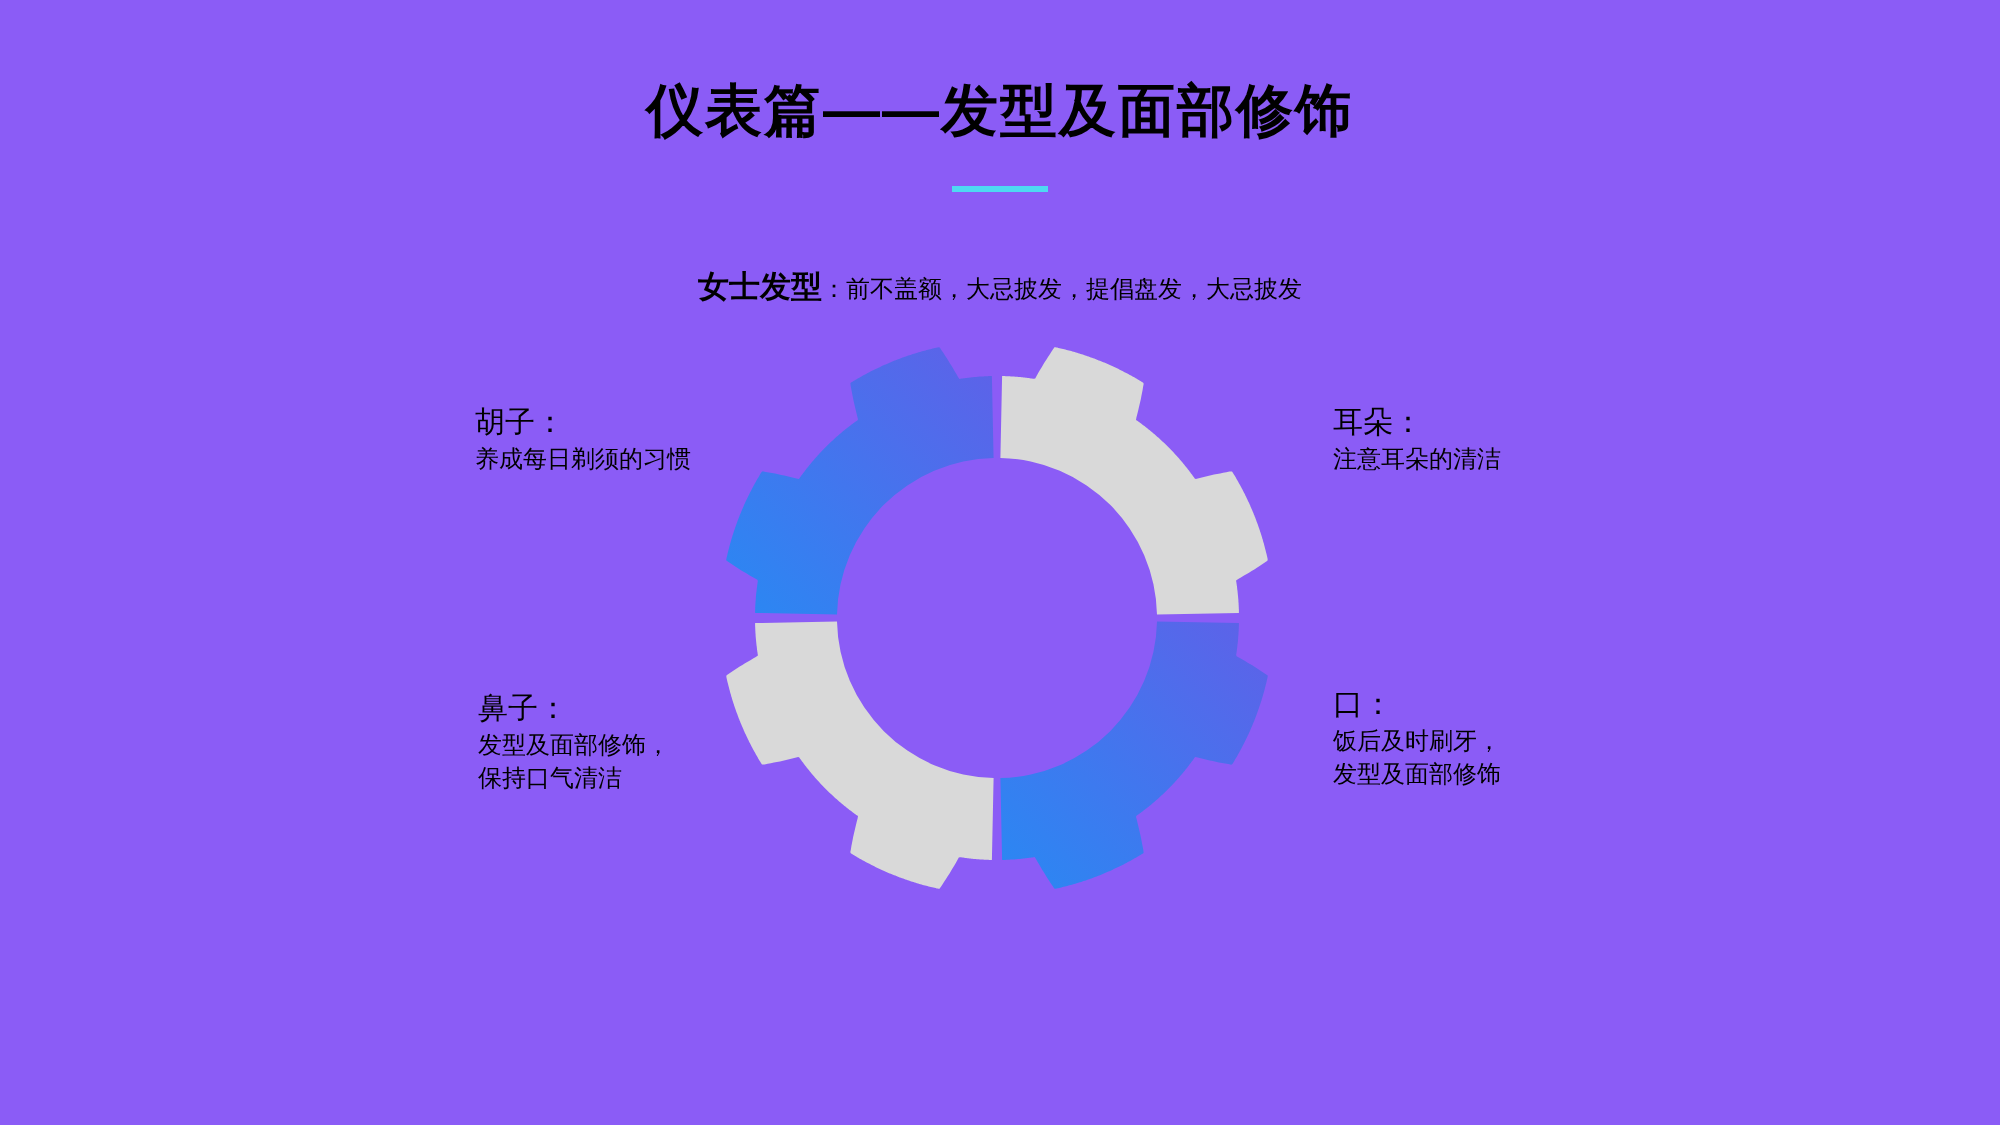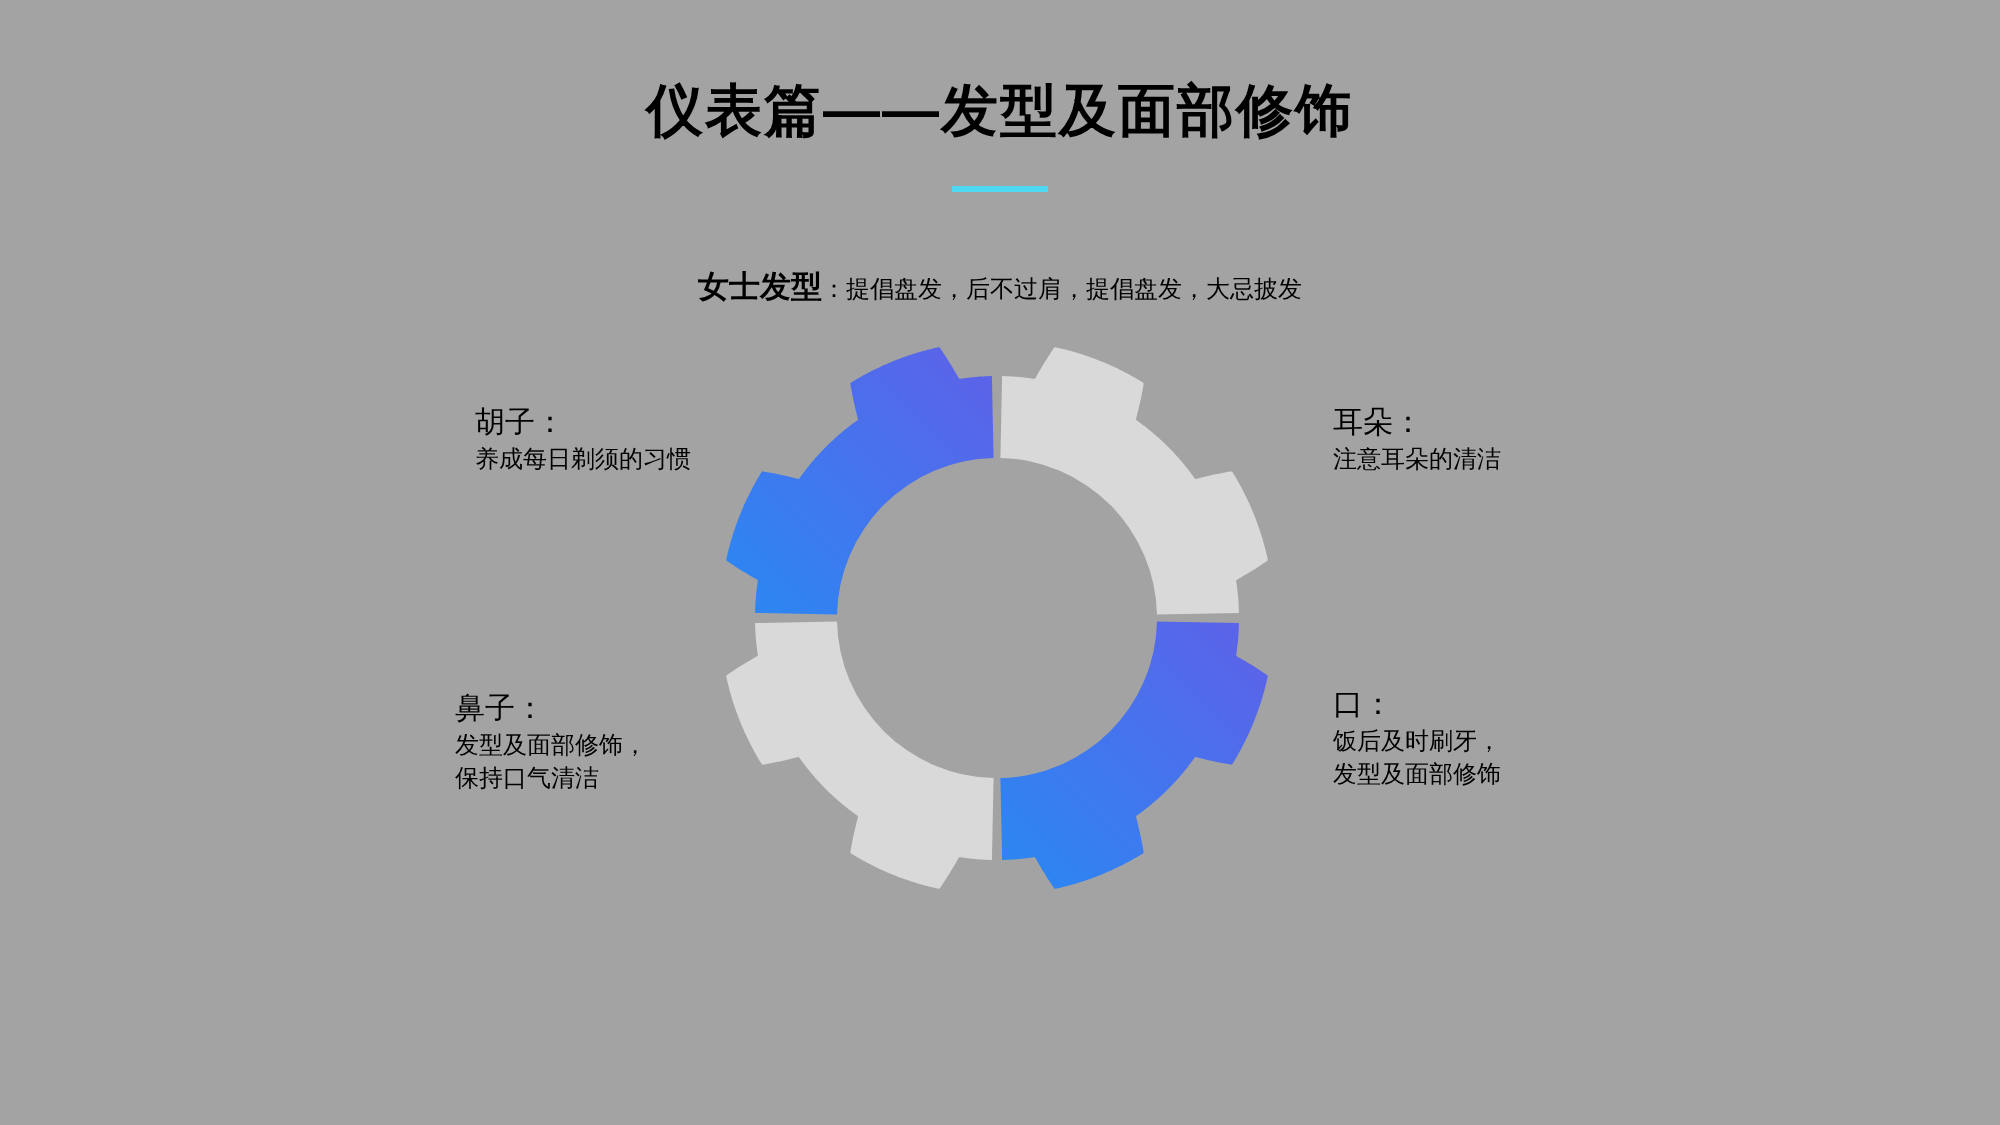--- a/index.html
+++ b/index.html
@@ -1,51 +1,51 @@
 <!DOCTYPE html>
 <html style="--accent: #4ED9F2;"><head>
 <meta charset="utf-8">
 <style>
   html,body{margin:0;padding:0;background:#ffffff;}
   .slide{
-    position:relative;width:2000px;height:1125px;background:#a3a3a3;overflow:hidden;
+    position:relative;width:2000px;height:1125px;background:#8b5cf6;overflow:hidden;
     font-family:"Liberation Sans",sans-serif;color:#000;
   }
   .title{
     position:absolute;left:0;right:0;top:76px;text-align:center;
     font-size:57px;font-weight:700;letter-spacing:2px;color:#000;line-height:1.2;
   }
   .title-underline{
     position:absolute;left:952px;top:186px;width:96px;height:6px;
     background:var(--accent,#4ED9F2);
   }
   .caption-top{
     position:absolute;left:0;right:0;top:266px;text-align:center;white-space:nowrap;
   }
   .caption-top .term{font-size:31px;font-weight:700;}
   .caption-top .desc{font-size:24px;font-weight:400;}
   .callout{position:absolute;text-align:left;}
   .callout .term{font-size:30px;line-height:40px;font-weight:400;}
   .callout .line{font-size:24px;line-height:33px;font-weight:400;}
   .callout-beard{left:475px;top:402px;}
   .callout-ear{left:1333px;top:402px;}
-  .callout-nose{left:455px;top:688px;}
+  .callout-nose{left:478px;top:688px;}
   .callout-mouth{left:1333px;top:684px;}
   .gear-svg{position:absolute;left:0;top:0;width:2000px;height:1125px;}
 </style>
 </head>
 <body>
 
 <div class="slide">
 
   <div class="title">仪表篇——发型及面部修饰</div>
   <div class="title-underline"></div>
 
   <div class="caption-top">
-    <span class="term">女士发型</span><span class="desc">：提倡盘发，后不过肩，提倡盘发，大忌披发</span>
+    <span class="term">女士发型</span><span class="desc">：前不盖额，大忌披发，提倡盘发，大忌披发</span>
   </div>
 
   <svg class="gear-svg" viewBox="0 0 2000 1125" xmlns="http://www.w3.org/2000/svg">
     <defs>
       <linearGradient id="gearGrad" gradientUnits="userSpaceOnUse" x1="719" y1="896" x2="1275" y2="340">
         <stop offset="0" id="gradStop0" stop-color="#0C9EF9"></stop>
         <stop offset="1" id="gradStop1" stop-color="#7C4BE2"></stop>
       </linearGradient>
     </defs>
     <g id="gearGroup">

